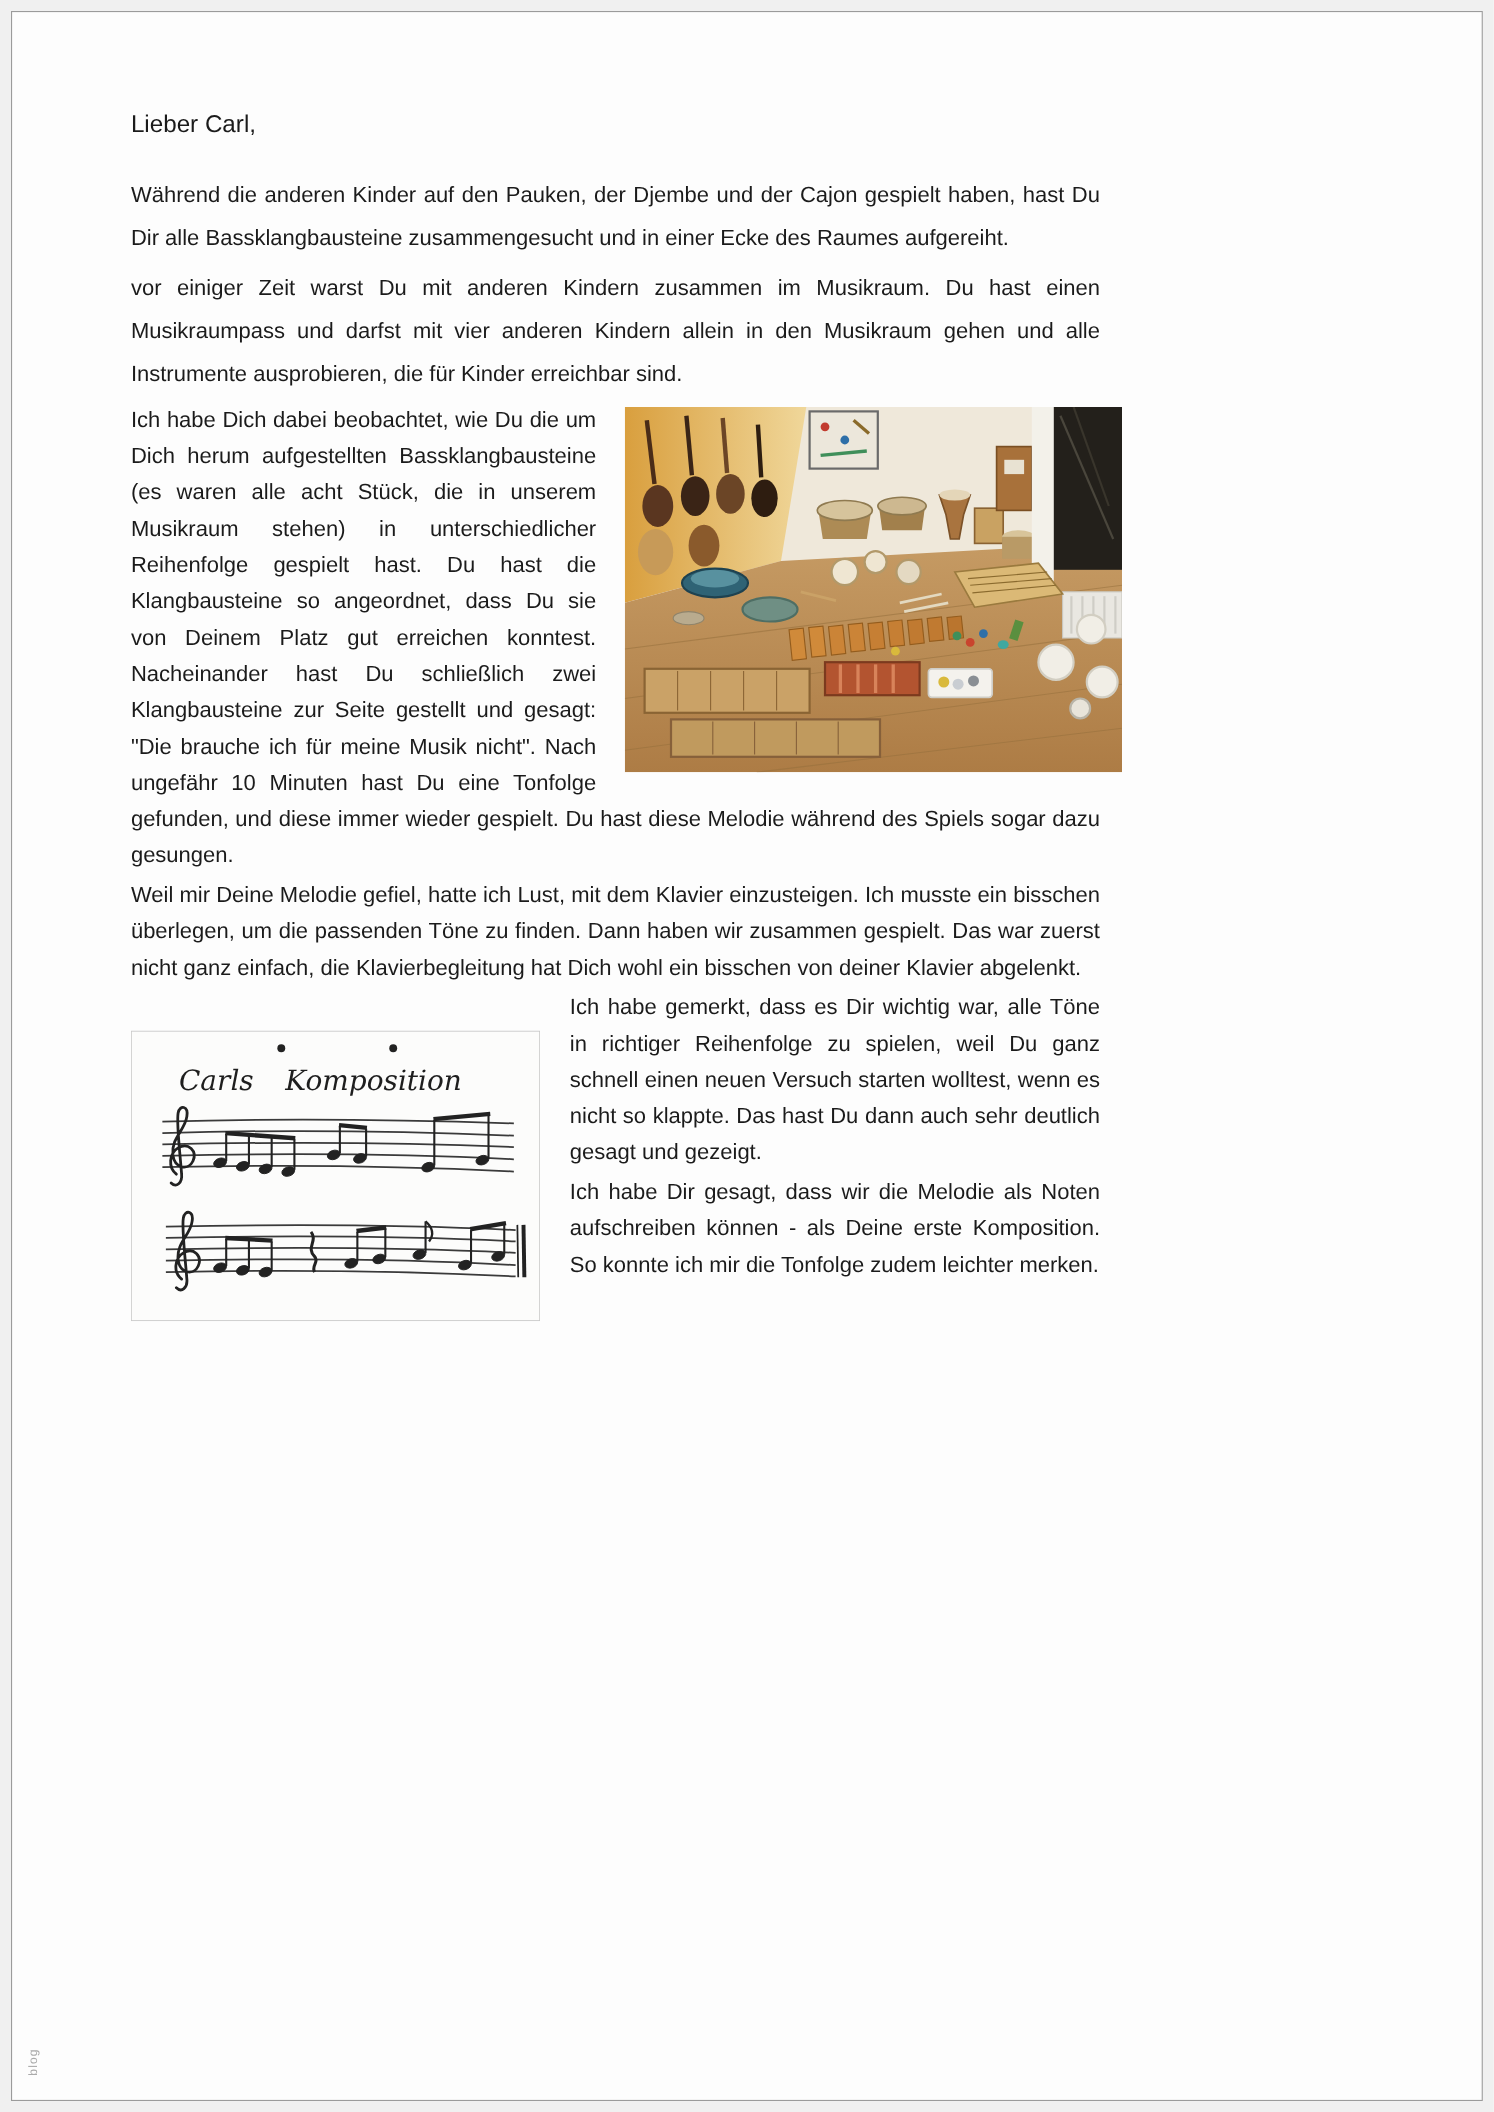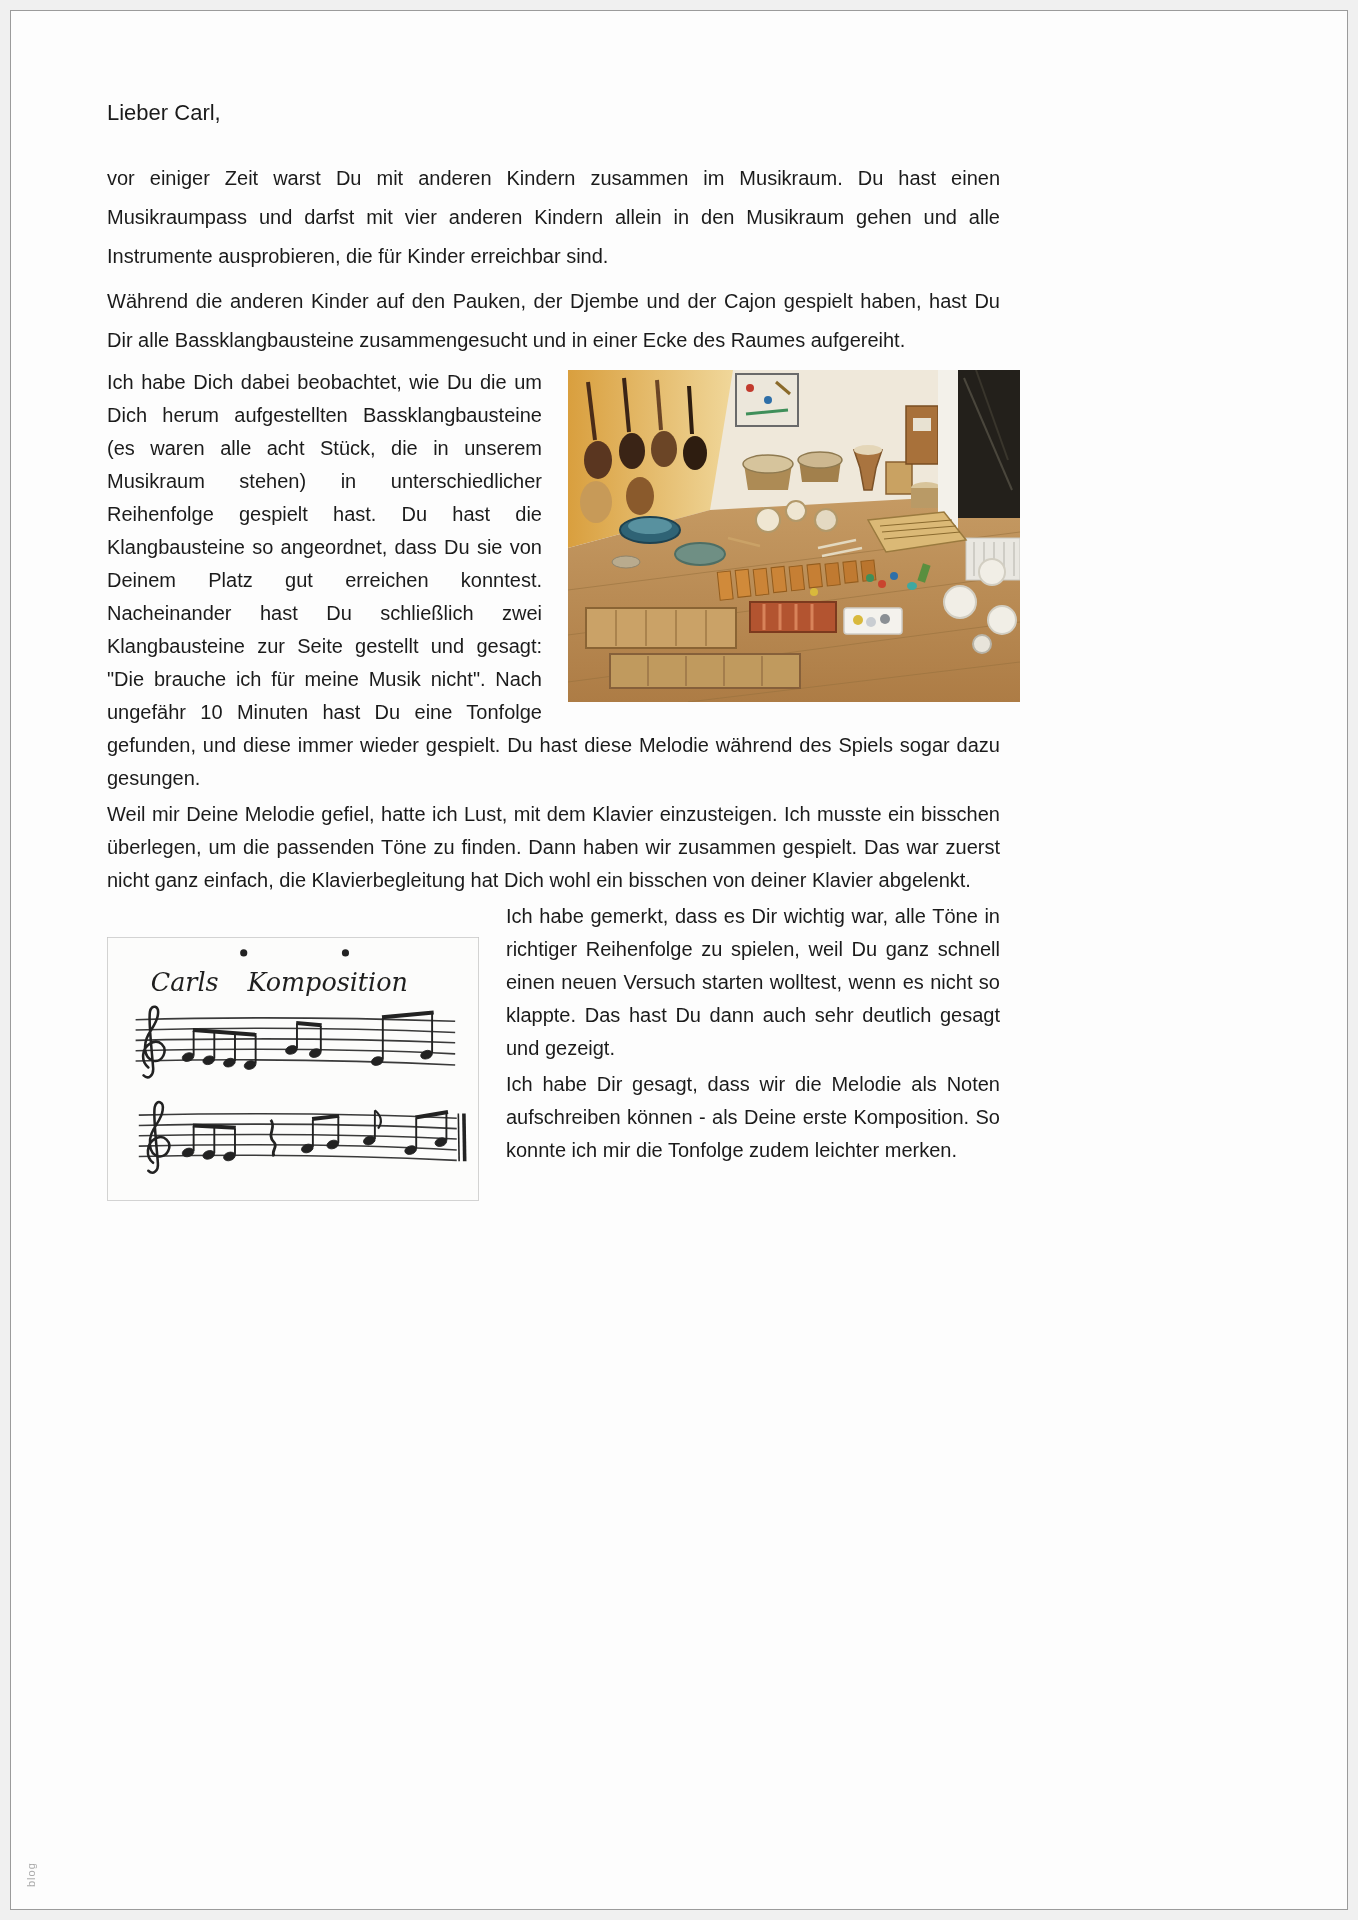--- a/index.html
+++ b/index.html
@@ -8,20 +8,21 @@
     width: 1358px; height: 1920px;
     background: #f0f0f0;
     font-family: "Liberation Sans", "DejaVu Sans", sans-serif;
     position: relative;
   }
   .page {
     position: absolute; left: 10px; top: 10px; right: 10px; bottom: 10px;
     background: #fdfdfd;
     border: 1px solid #9b9b9b;
     overflow: hidden;
+    padding-left: 12px;
   }
   .content {
     padding: 88px 347px 40px 96px;
     color: #1b1b1b;
     font-size: 20px;
   }
   .salutation {
     font-size: 22px;
     margin: 0 0 32px 0;
     line-height: 28px;
@@ -50,22 +51,22 @@
   }
 </style>
 </head>
 <body>
 
 <div class="page">
   <div class="content">
 
     <p class="salutation">Lieber Carl,</p>
 
+    <p class="body loose">Während die anderen Kinder auf den Pauken, der Djembe und der Cajon gespielt haben, hast Du Dir alle Bassklangbausteine zusammengesucht und in einer Ecke des Raumes aufgereiht.</p>
     <p class="body loose">vor einiger Zeit warst Du mit anderen Kindern zusammen im Musikraum. Du hast einen Musikraumpass und darfst mit vier anderen Kindern allein in den Musikraum gehen und alle Instrumente ausprobieren, die für Kinder erreichbar sind.</p>
-    <p class="body loose">Während die anderen Kinder auf den Pauken, der Djembe und der Cajon gespielt haben, hast Du Dir alle Bassklangbausteine zusammengesucht und in einer Ecke des Raumes aufgereiht.</p>
 
     <span class="photo-float">
       <svg viewBox="0 0 452 332" xmlns="http://www.w3.org/2000/svg">
         <defs>
           <linearGradient id="wallwarm" x1="0" y1="0" x2="1" y2="0">
             <stop offset="0" stop-color="#d99f3e"></stop>
             <stop offset="1" stop-color="#f0d79a"></stop>
           </linearGradient>
           <linearGradient id="floorg" x1="0" y1="0" x2="0" y2="1">
             <stop offset="0" stop-color="#c59a63"></stop>

